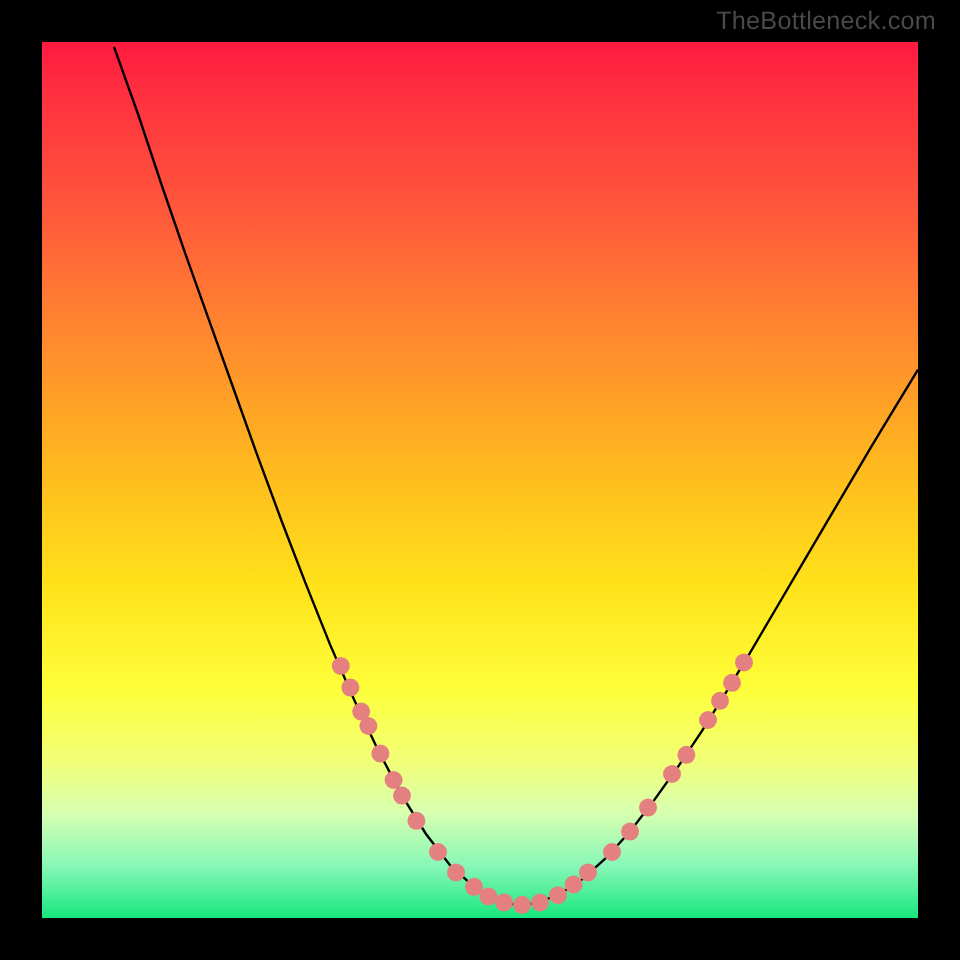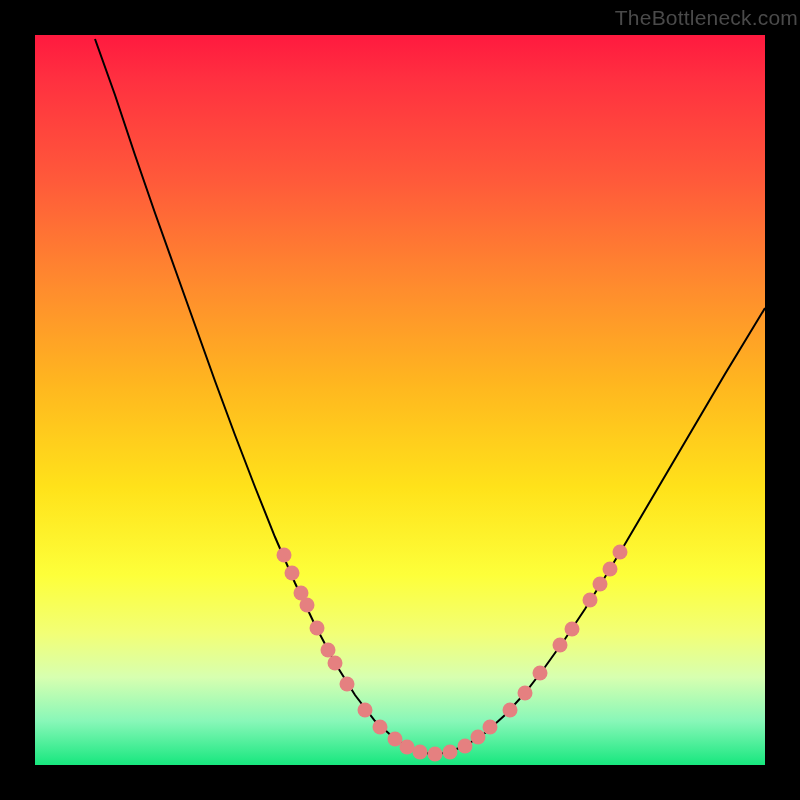--- a/index.html
+++ b/index.html
@@ -35,21 +35,21 @@
       #fdff3a 74%,
       #f2ff76 82%,
       #d7ffb0 88%,
       #88f7b8 94%,
       #17e77e 100%
     );
   }
   .watermark {
     position: absolute;
     top: 6px;
-    right: 2px;
+    right: 20px;
     color: #4a4a4a;
     font-size: 21px;
     font-weight: 500;
     letter-spacing: 0.2px;
     z-index: 10;
   }
   svg.overlay {
     position: absolute;
     top: 0;
     left: 0;

